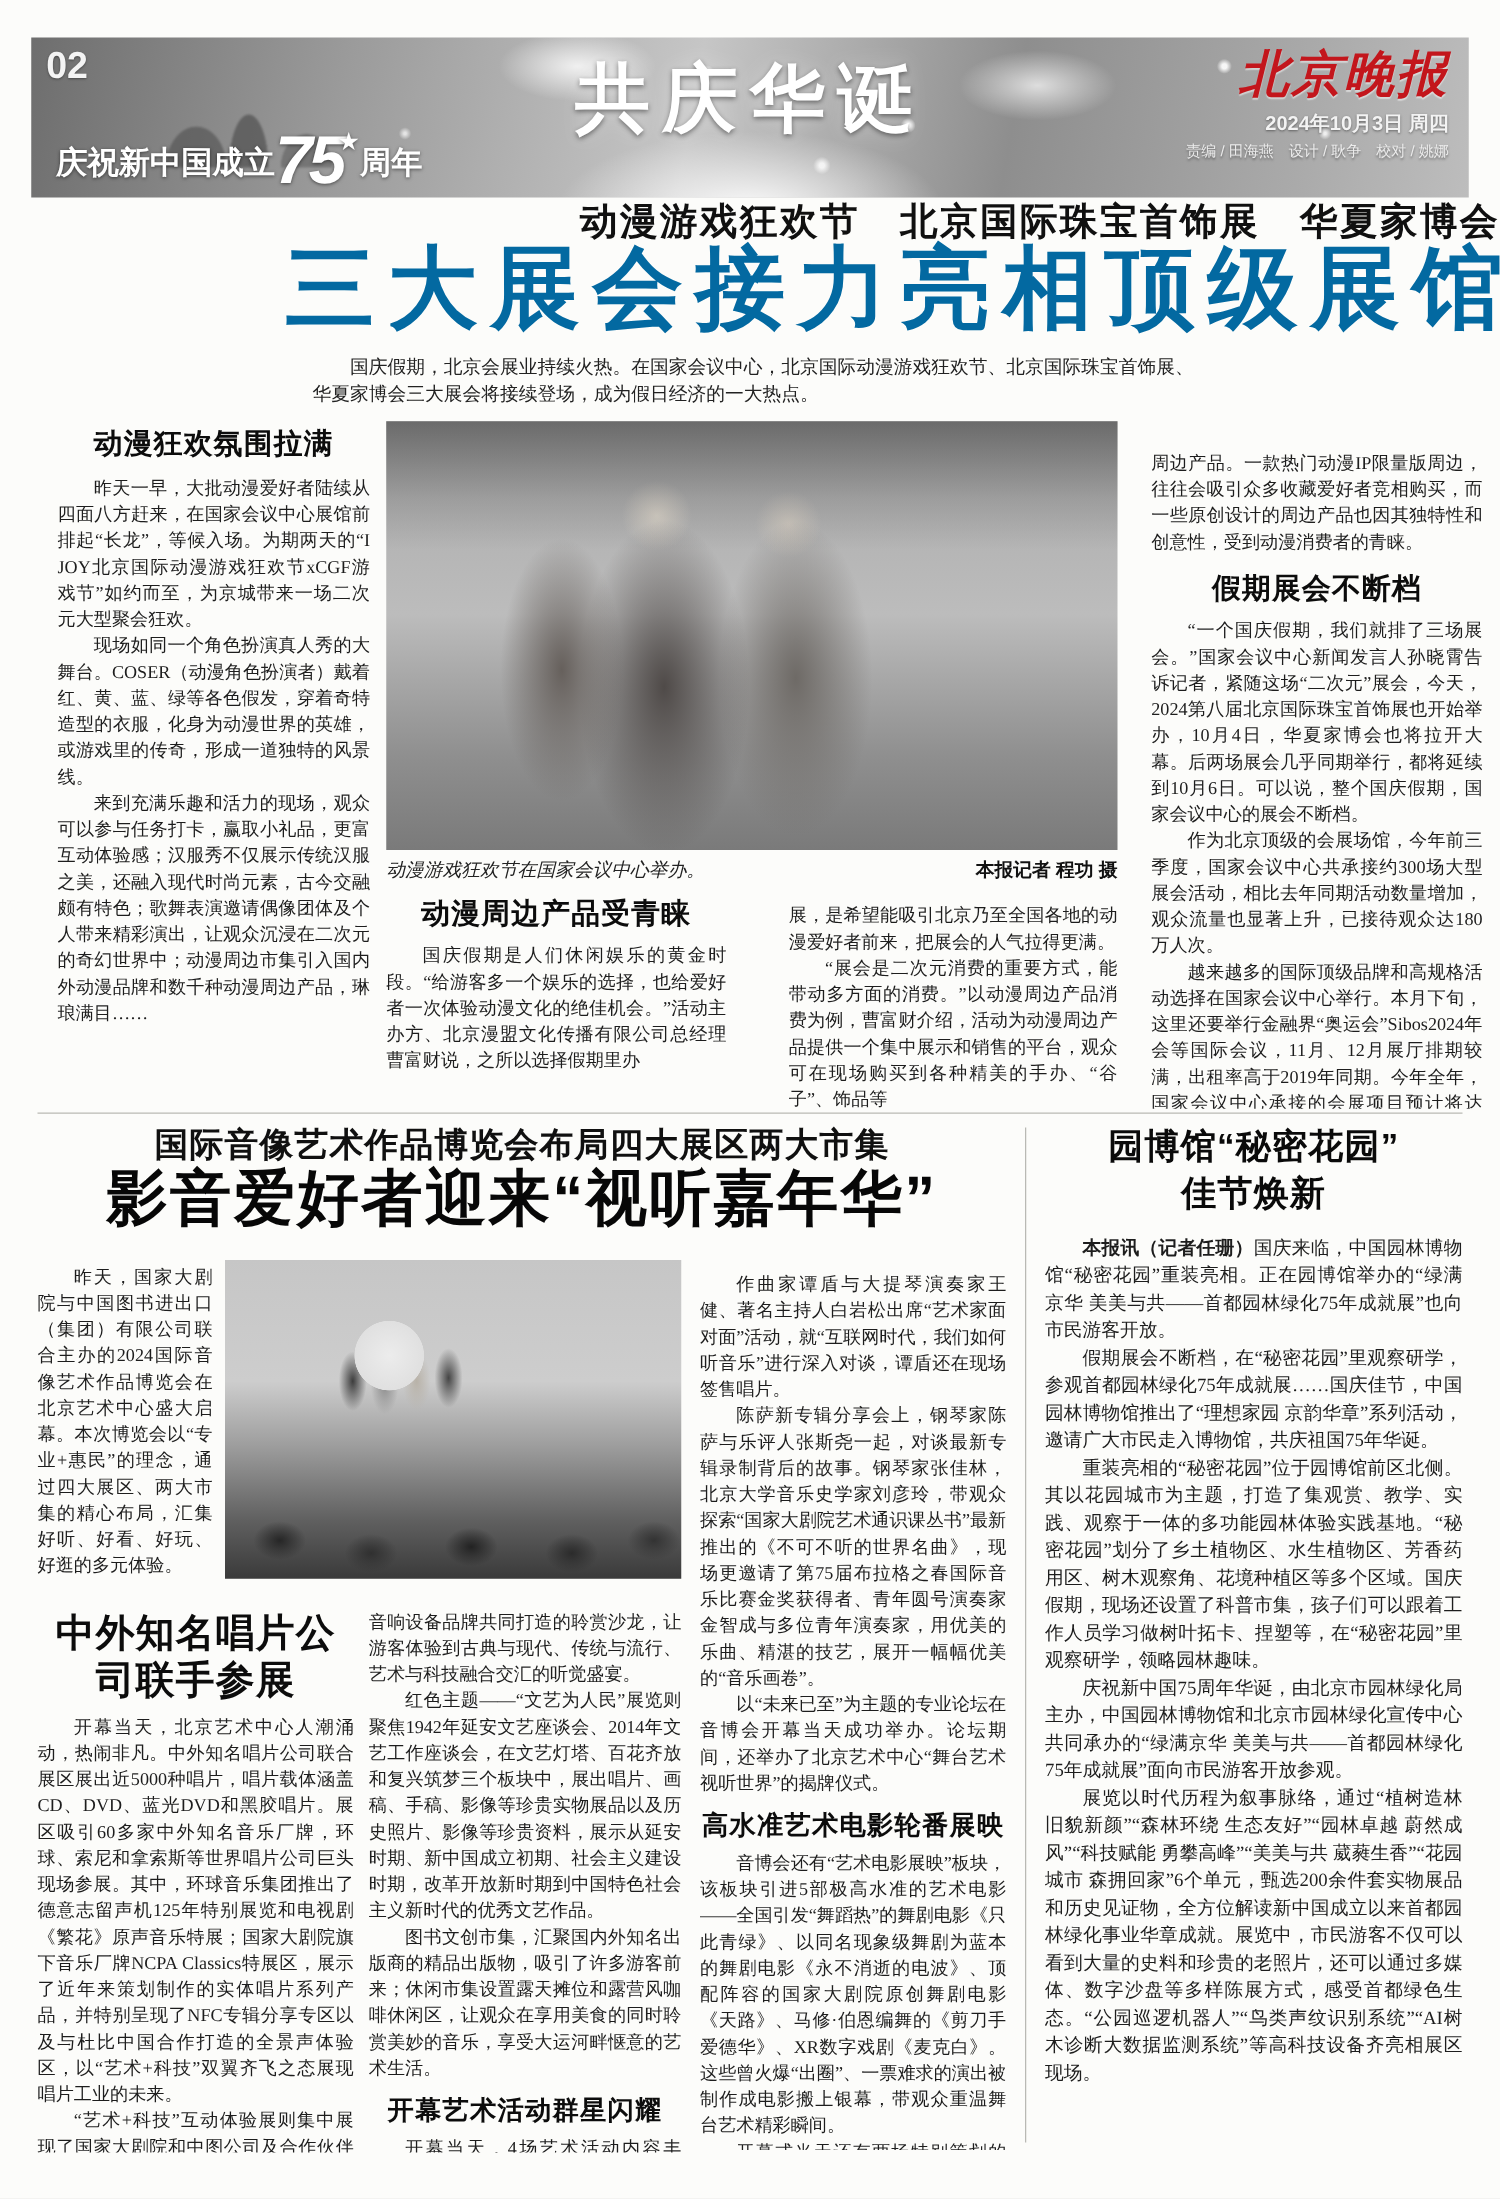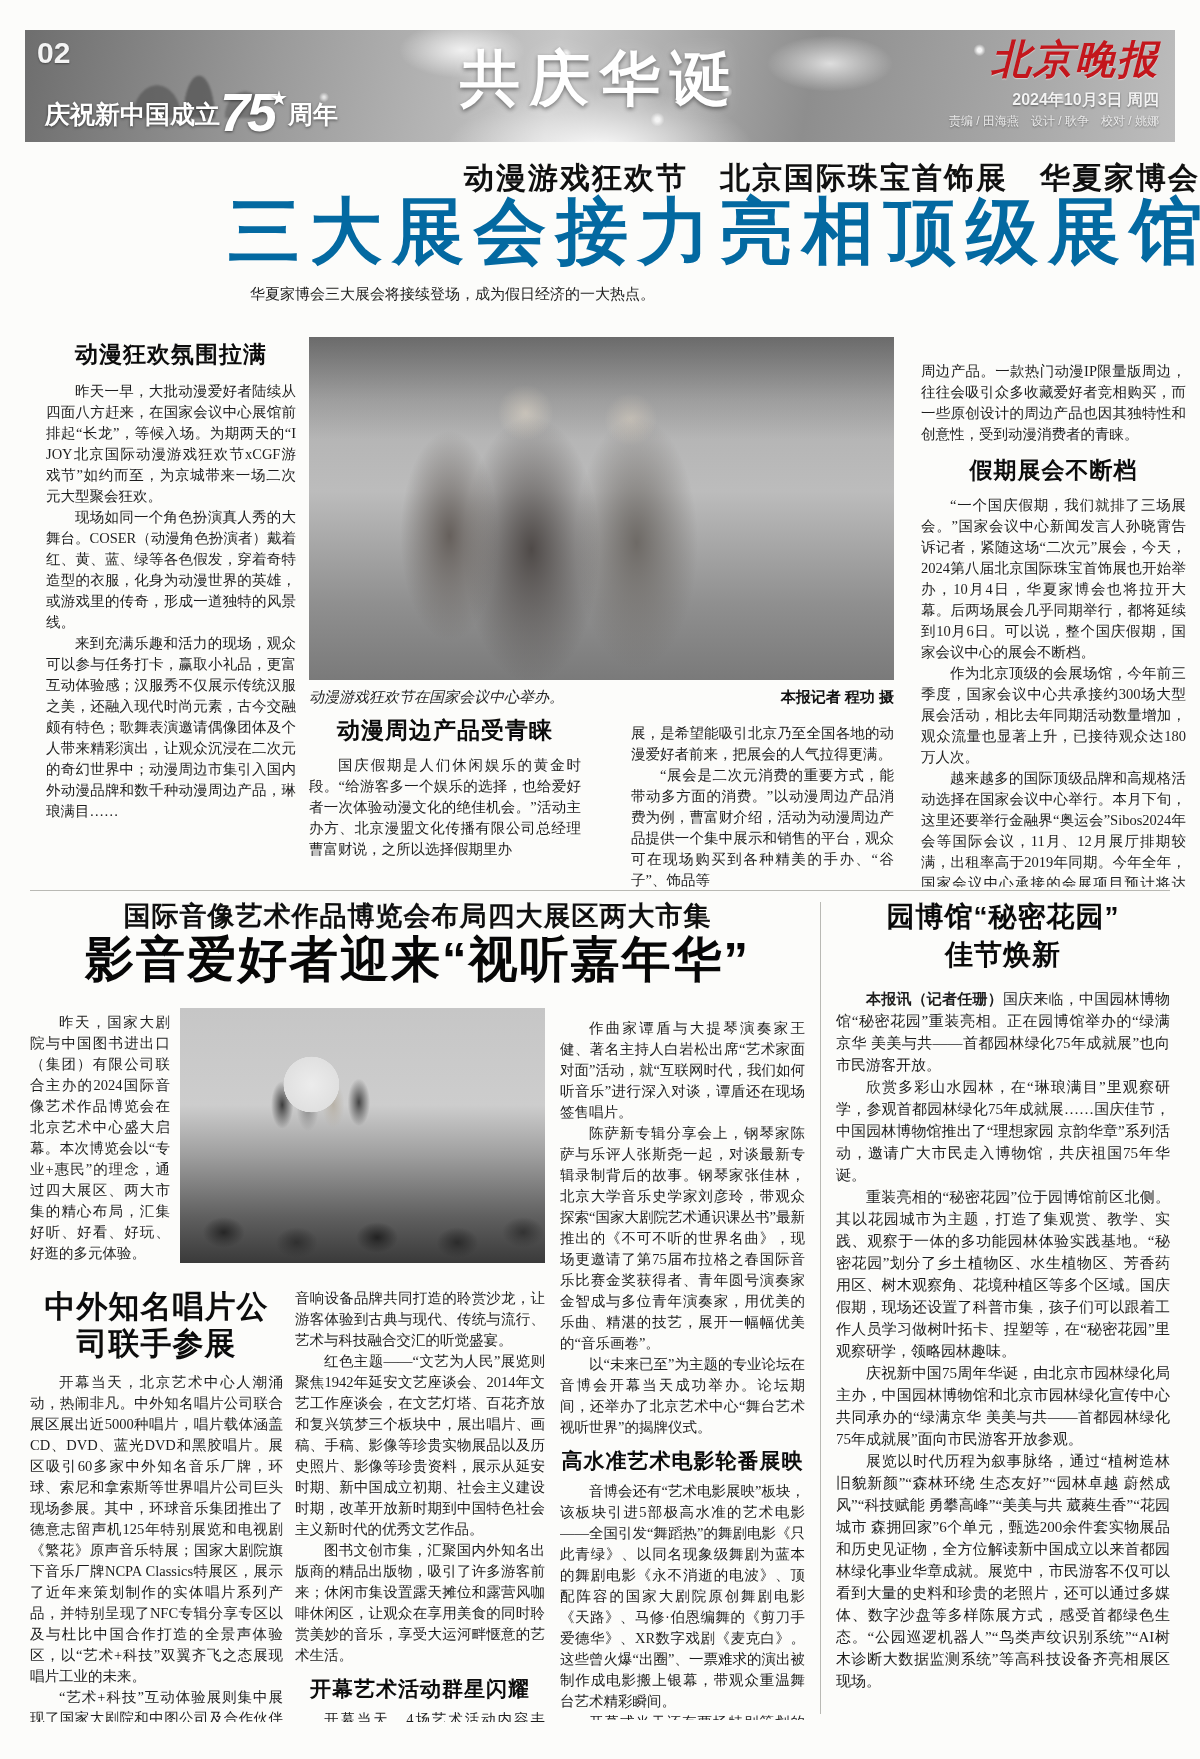--- a/index.html
+++ b/index.html
@@ -1,19 +1,19 @@
 <!DOCTYPE html>
 <html lang="zh"><head>
 <meta charset="utf-8">
 <style>
   html,body{margin:0;padding:0;background:#e8e8e4;}
   #page{position:relative;width:1200px;height:1759px;background:#fcfcfa;margin:0 auto;
         font-family:"Liberation Serif","DejaVu Serif",serif;color:#1c1c1c;overflow:hidden;}
   
-  .banner{position:absolute;left:25px;top:30px;width:1150px;height:112px;overflow:hidden;
+  .banner{position:absolute;left:25px;top:30px;width:1150px;height:128px;overflow:hidden;
     background:
       radial-gradient(220px 90px at 50% 108%, rgba(255,255,255,.95), rgba(255,255,255,0) 70%),
       radial-gradient(90px 40px at 38% 18%, rgba(255,255,255,.8), rgba(255,255,255,0) 70%),
       radial-gradient(90px 40px at 70% 30%, rgba(255,255,255,.7), rgba(255,255,255,0) 70%),
       linear-gradient(100deg,#6e6e6e 0%,#9b9b9b 22%,#c6c6c6 46%,#8e8e8e 68%,#aaaaaa 88%,#bdbdbd 100%);}
   .sparkles{position:absolute;inset:0;background-image:
       radial-gradient(circle at 47% 22%, rgba(255,255,255,.95) 0 2px, rgba(255,255,255,0) 6px),
       radial-gradient(circle at 61% 55%, rgba(255,255,255,.9) 0 2px, rgba(255,255,255,0) 6px),
       radial-gradient(circle at 83% 18%, rgba(255,255,255,.9) 0 2px, rgba(255,255,255,0) 6px),
       radial-gradient(circle at 90% 60%, rgba(255,255,255,.8) 0 1px, rgba(255,255,255,0) 5px),
@@ -120,20 +120,21 @@
     <div class="masthead-block">
       <div class="masthead">北京晚报</div>
       <div class="pub-date">2024年10月3日 周四</div>
       <div class="credits">责编 / 田海燕　设计 / 耿争　校对 / 姚娜</div>
     </div>
   </header>
 
   <div class="kicker" style="top:161px">动漫游戏狂欢节　北京国际珠宝首饰展　华夏家博会</div>
   <div class="headline" style="top:194px">三大展会接力亮相顶级展馆</div>
   <div class="deck">
+    <p class="ind">国庆假期，北京会展业持续火热。在国家会议中心，北京国际动漫游戏狂欢节、北京国际珠宝首饰展、</p>
     <p class="noind">华夏家博会三大展会将接续登场，成为假日经济的一大热点。</p>
   </div>
 
   <div class="s1-body">
     <div class="col s1-col1 bodytext">
       <div class="subhead">动漫狂欢氛围拉满</div>
       <p class="ind">昨天一早，大批动漫爱好者陆续从四面八方赶来，在国家会议中心展馆前排起“长龙”，等候入场。为期两天的“I JOY北京国际动漫游戏狂欢节xCGF游戏节”如约而至，为京城带来一场二次元大型聚会狂欢。</p>
       <p class="ind">现场如同一个角色扮演真人秀的大舞台。COSER（动漫角色扮演者）戴着红、黄、蓝、绿等各色假发，穿着奇特造型的衣服，化身为动漫世界的英雄，或游戏里的传奇，形成一道独特的风景线。</p>
       <p class="ind">来到充满乐趣和活力的现场，观众可以参与任务打卡，赢取小礼品，更富互动体验感；汉服秀不仅展示传统汉服之美，还融入现代时尚元素，古今交融颇有特色；歌舞表演邀请偶像团体及个人带来精彩演出，让观众沉浸在二次元的奇幻世界中；动漫周边市集引入国内外动漫品牌和数千种动漫周边产品，琳琅满目……</p>
     </div>
@@ -203,20 +204,20 @@
     </div>
   </div>
 
   <div class="story3">
     <div class="s3-headline">
       <div>园博馆“秘密花园”</div>
       <div>佳节焕新</div>
     </div>
     <div class="bodytext">
       <p class="ind"><b class="lead-label">本报讯（记者任珊）</b><span>国庆来临，中国园林博物馆“秘密花园”重装亮相。正在园博馆举办的“绿满京华 美美与共——首都园林绿化75年成就展”也向市民游客开放。</span></p>
-      <p class="ind">欣赏多彩山水园林，在“琳琅满目”里观察研学，参观首都园林绿化75年成就展……国庆佳节，中国园林博物馆推出了“理想家园 京韵华章”系列活动，邀请广大市民走入博物馆，共庆祖国75年华诞。</p>
+      <p class="ind">假期展会不断档，在“秘密花园”里观察研学，参观首都园林绿化75年成就展……国庆佳节，中国园林博物馆推出了“理想家园 京韵华章”系列活动，邀请广大市民走入博物馆，共庆祖国75年华诞。</p>
       <p class="ind">重装亮相的“秘密花园”位于园博馆前区北侧。其以花园城市为主题，打造了集观赏、教学、实践、观察于一体的多功能园林体验实践基地。“秘密花园”划分了乡土植物区、水生植物区、芳香药用区、树木观察角、花境种植区等多个区域。国庆假期，现场还设置了科普市集，孩子们可以跟着工作人员学习做树叶拓卡、捏塑等，在“秘密花园”里观察研学，领略园林趣味。</p>
       <p class="ind">庆祝新中国75周年华诞，由北京市园林绿化局主办，中国园林博物馆和北京市园林绿化宣传中心共同承办的“绿满京华 美美与共——首都园林绿化75年成就展”面向市民游客开放参观。</p>
       <p class="ind">展览以时代历程为叙事脉络，通过“植树造林 旧貌新颜”“森林环绕 生态友好”“园林卓越 蔚然成风”“科技赋能 勇攀高峰”“美美与共 葳蕤生香”“花园城市 森拥回家”6个单元，甄选200余件套实物展品和历史见证物，全方位解读新中国成立以来首都园林绿化事业华章成就。展览中，市民游客不仅可以看到大量的史料和珍贵的老照片，还可以通过多媒体、数字沙盘等多样陈展方式，感受首都绿色生态。“公园巡逻机器人”“鸟类声纹识别系统”“AI树木诊断大数据监测系统”等高科技设备齐亮相展区现场。</p>
     </div>
   </div>
 
 </div>
 
 </body></html>

